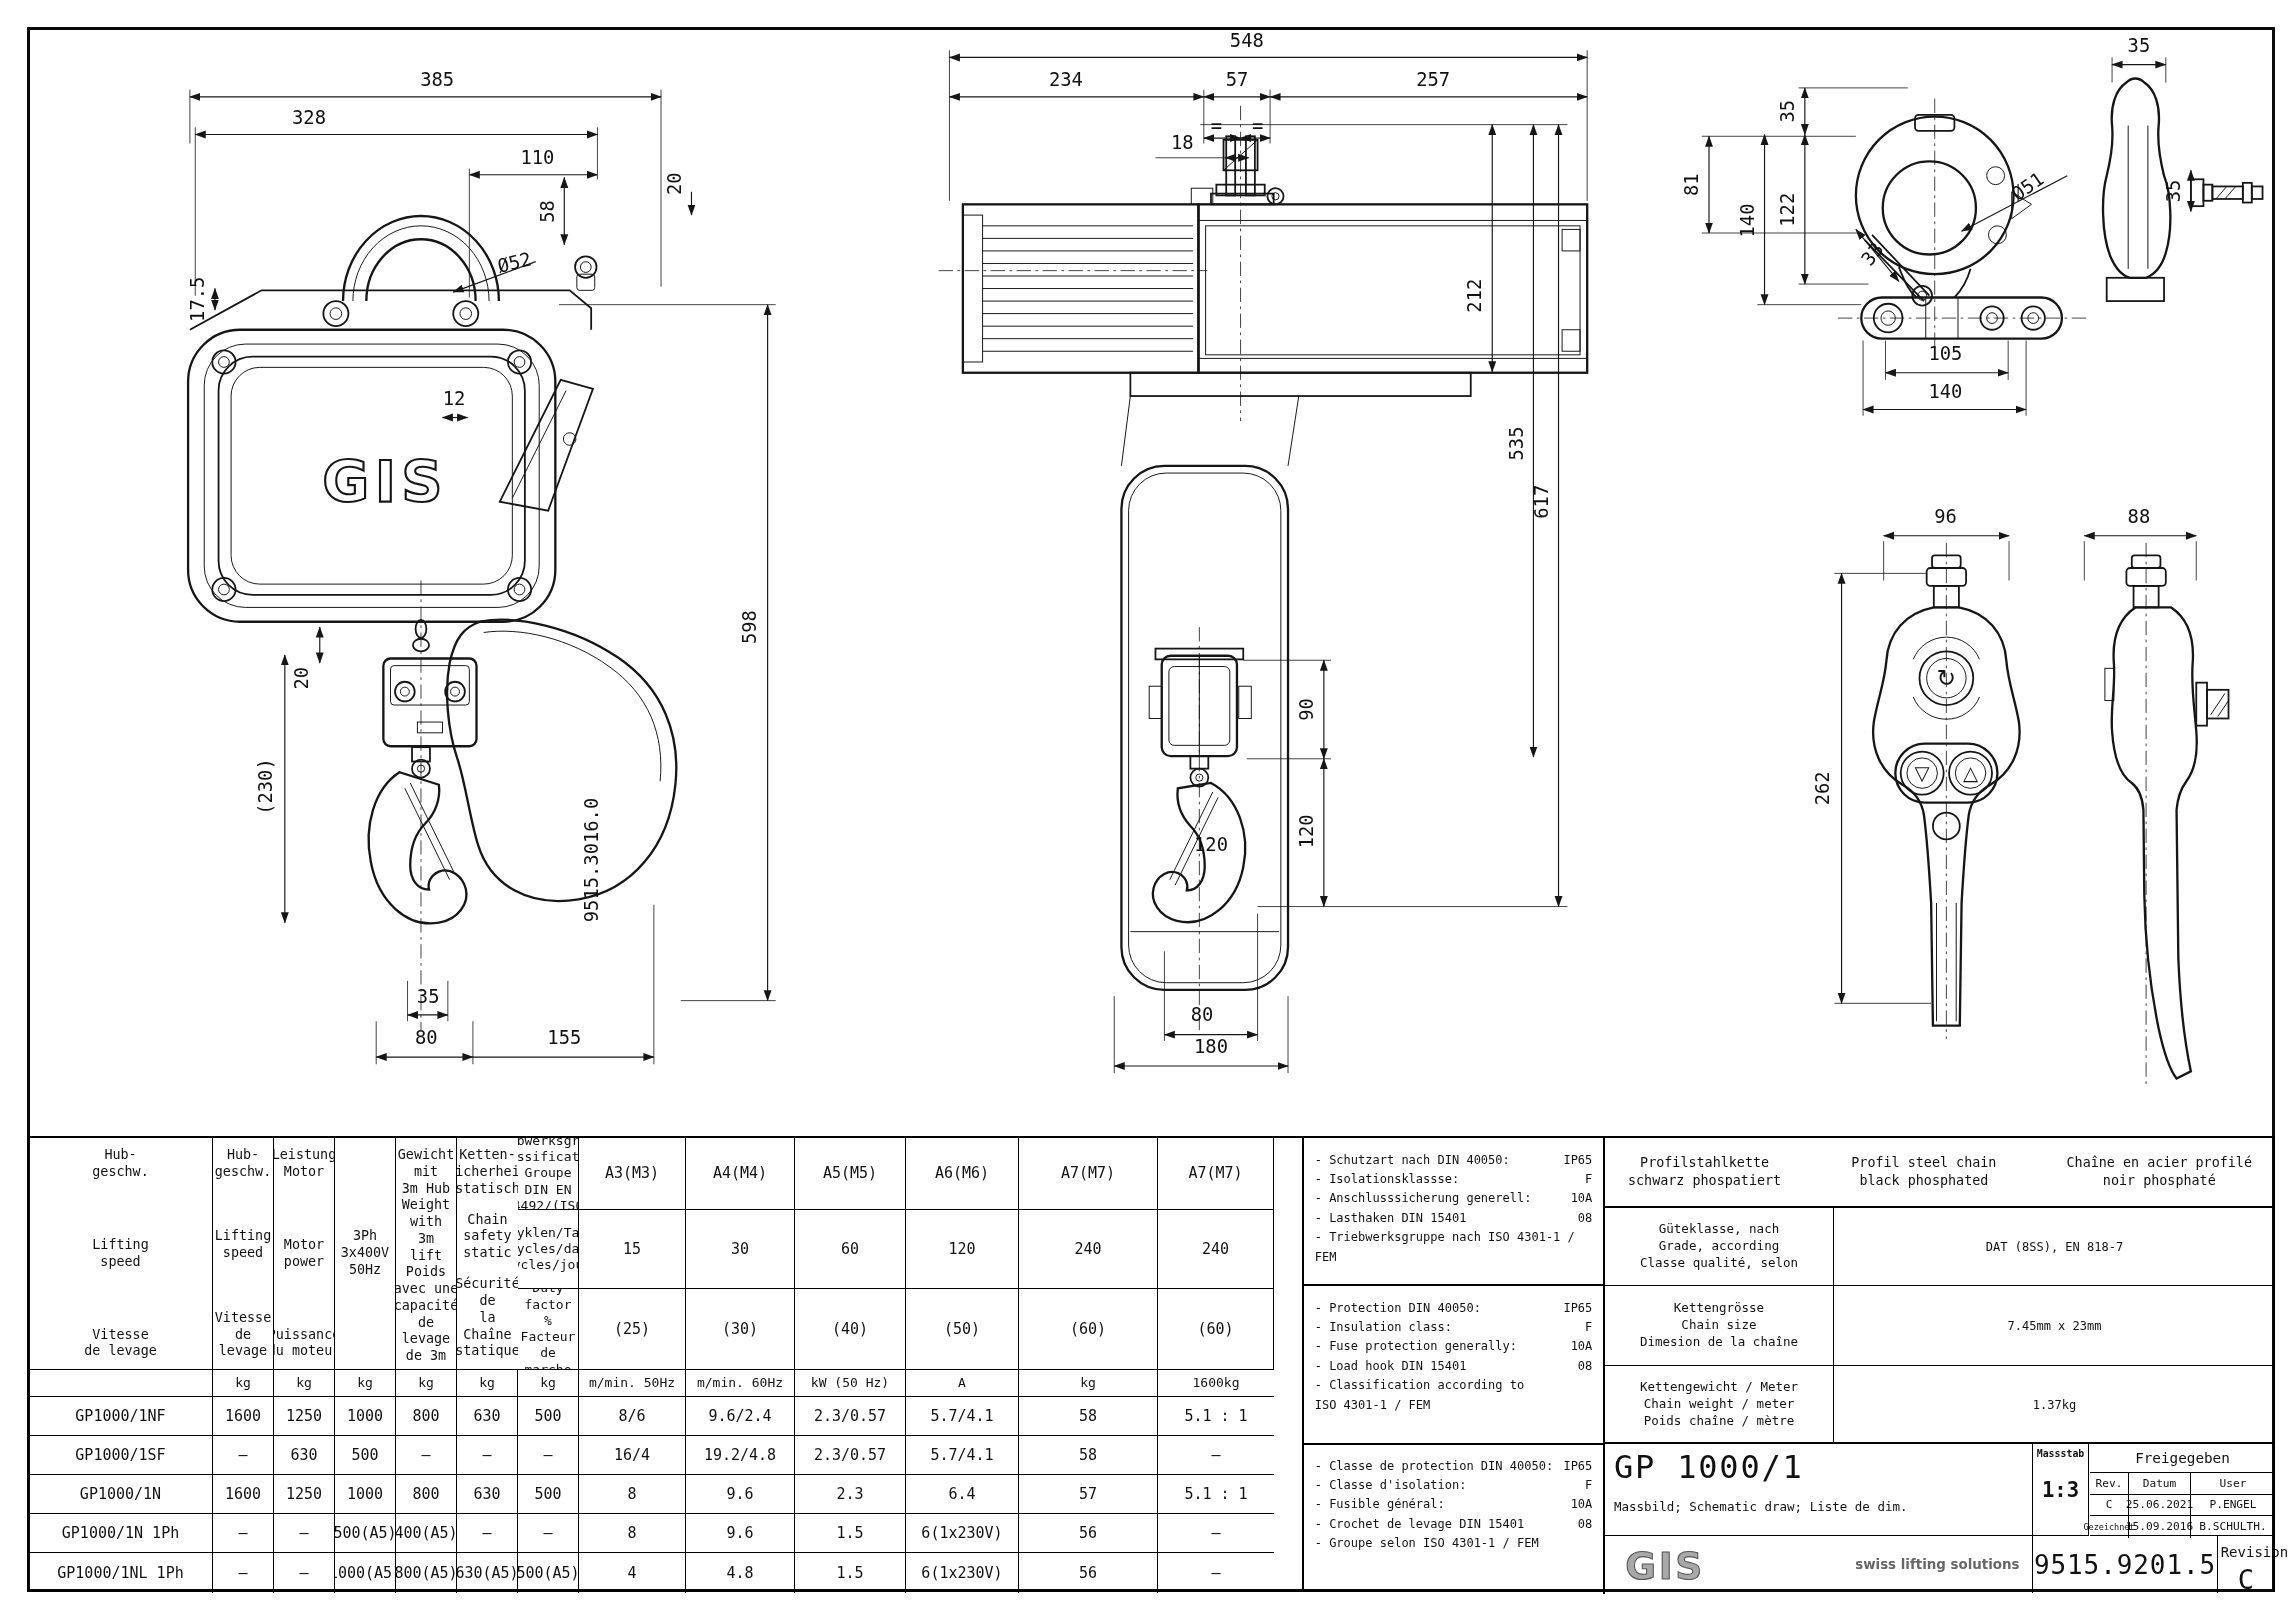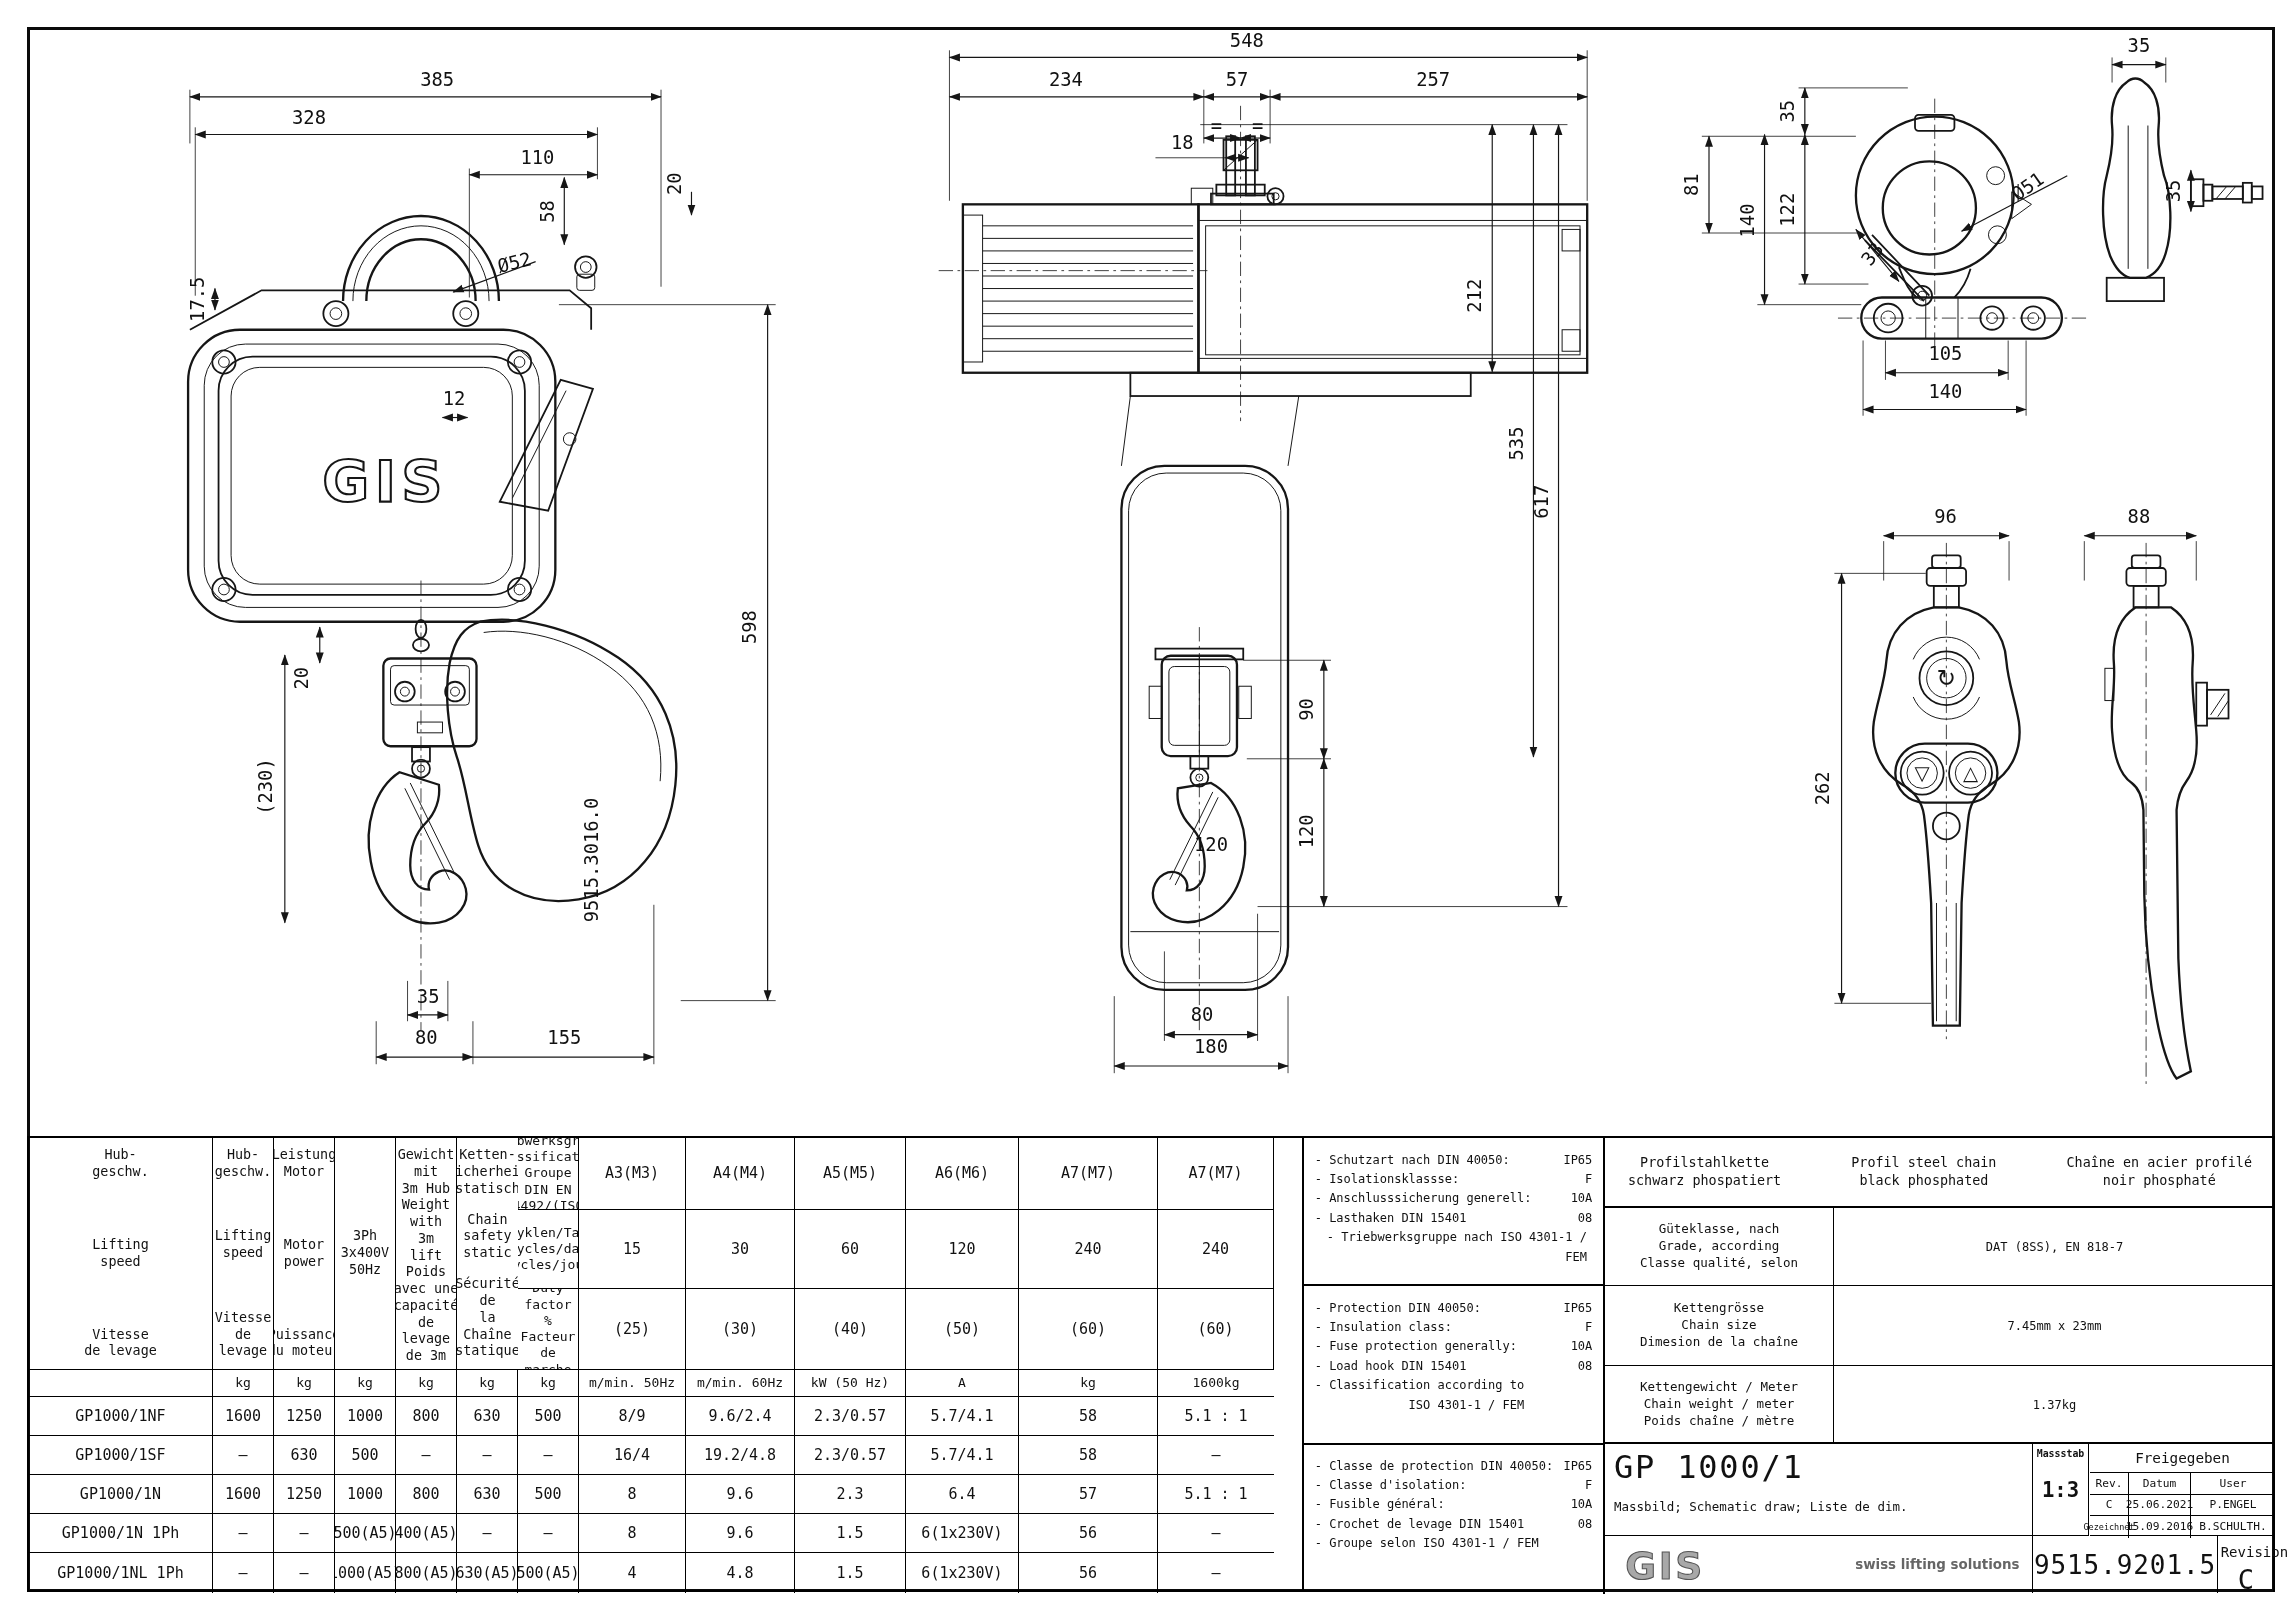--- a/index.html
+++ b/index.html
@@ -25,21 +25,21 @@
   .tl>div.hdr{font-size:13px;}
   .tl>div.units{font-size:13px;}
   .tl>div.span3{grid-row:1/4;flex-direction:column;justify-content:space-between;padding:9px 1.8px;font-size:13.4px;}
   .tl>div.lastc{border-right:none;}
   .tl>div.lastr{border-bottom:none;}
   .p{white-space:pre-line;}
 
   .notes{position:absolute;left:1304px;top:1136px;width:301px;height:456px;border-top:2.7px solid #000;border-bottom:2.7px solid #000;}
   .nblk{position:absolute;left:0;width:301px;border-right:2.7px solid #000;border-bottom:2.7px solid #000;padding:12.5px 10.7px 7.2px 10.7px;font-size:12px;line-height:1.62;}
   .nrow{display:flex;justify-content:space-between;align-items:flex-start;}
-  .nrow .nl{white-space:pre-line;text-align:right;}
+  .nrow .nl{white-space:pre-line;}
   .nrow .nv{padding-left:5.4px;}
 
   .rinfo{position:absolute;left:1605px;top:1136px;width:670px;height:456px;border-top:2.7px solid #000;border-right:2.7px solid #000;font-size:12.5px;}
   .chdr{position:absolute;left:0;top:0;width:670px;height:70px;border-bottom:2.7px solid #000;display:flex;align-items:center;justify-content:space-between;padding:0 23px;text-align:center;font-size:13.4px;line-height:1.35;}
   .crow{position:absolute;left:0;width:670px;border-bottom:1.8px solid #000;display:flex;}
   .crow .cl{width:229px;border-right:1.8px solid #000;display:flex;align-items:center;justify-content:center;text-align:center;font-size:12.5px;line-height:1.35;}
   .crow .cv{flex:1;display:flex;align-items:center;justify-content:center;font-size:12px;}
 
   .tb{position:absolute;left:1605px;top:1442px;width:670px;height:150px;border-top:2.7px solid #000;border-right:2.7px solid #000;}
   .tb .cell{position:absolute;border-color:#000;}
@@ -485,21 +485,21 @@
     <div class="units">kg</div>
     <div class="units lastc">1600kg</div>
 
     <div>GP1000/1NF</div>
     <div>1600</div>
     <div>1250</div>
     <div>1000</div>
     <div>800</div>
     <div>630</div>
     <div>500</div>
-    <div>8/9</div>
+    <div>8/6</div>
     <div>9.6/2.4</div>
     <div>2.3/0.57</div>
     <div>5.7/4.1</div>
     <div>58</div>
     <div class="lastc">5.1 : 1</div>
 
     <div>GP1000/1SF</div>
     <div>–</div>
     <div>630</div>
     <div>500</div>

